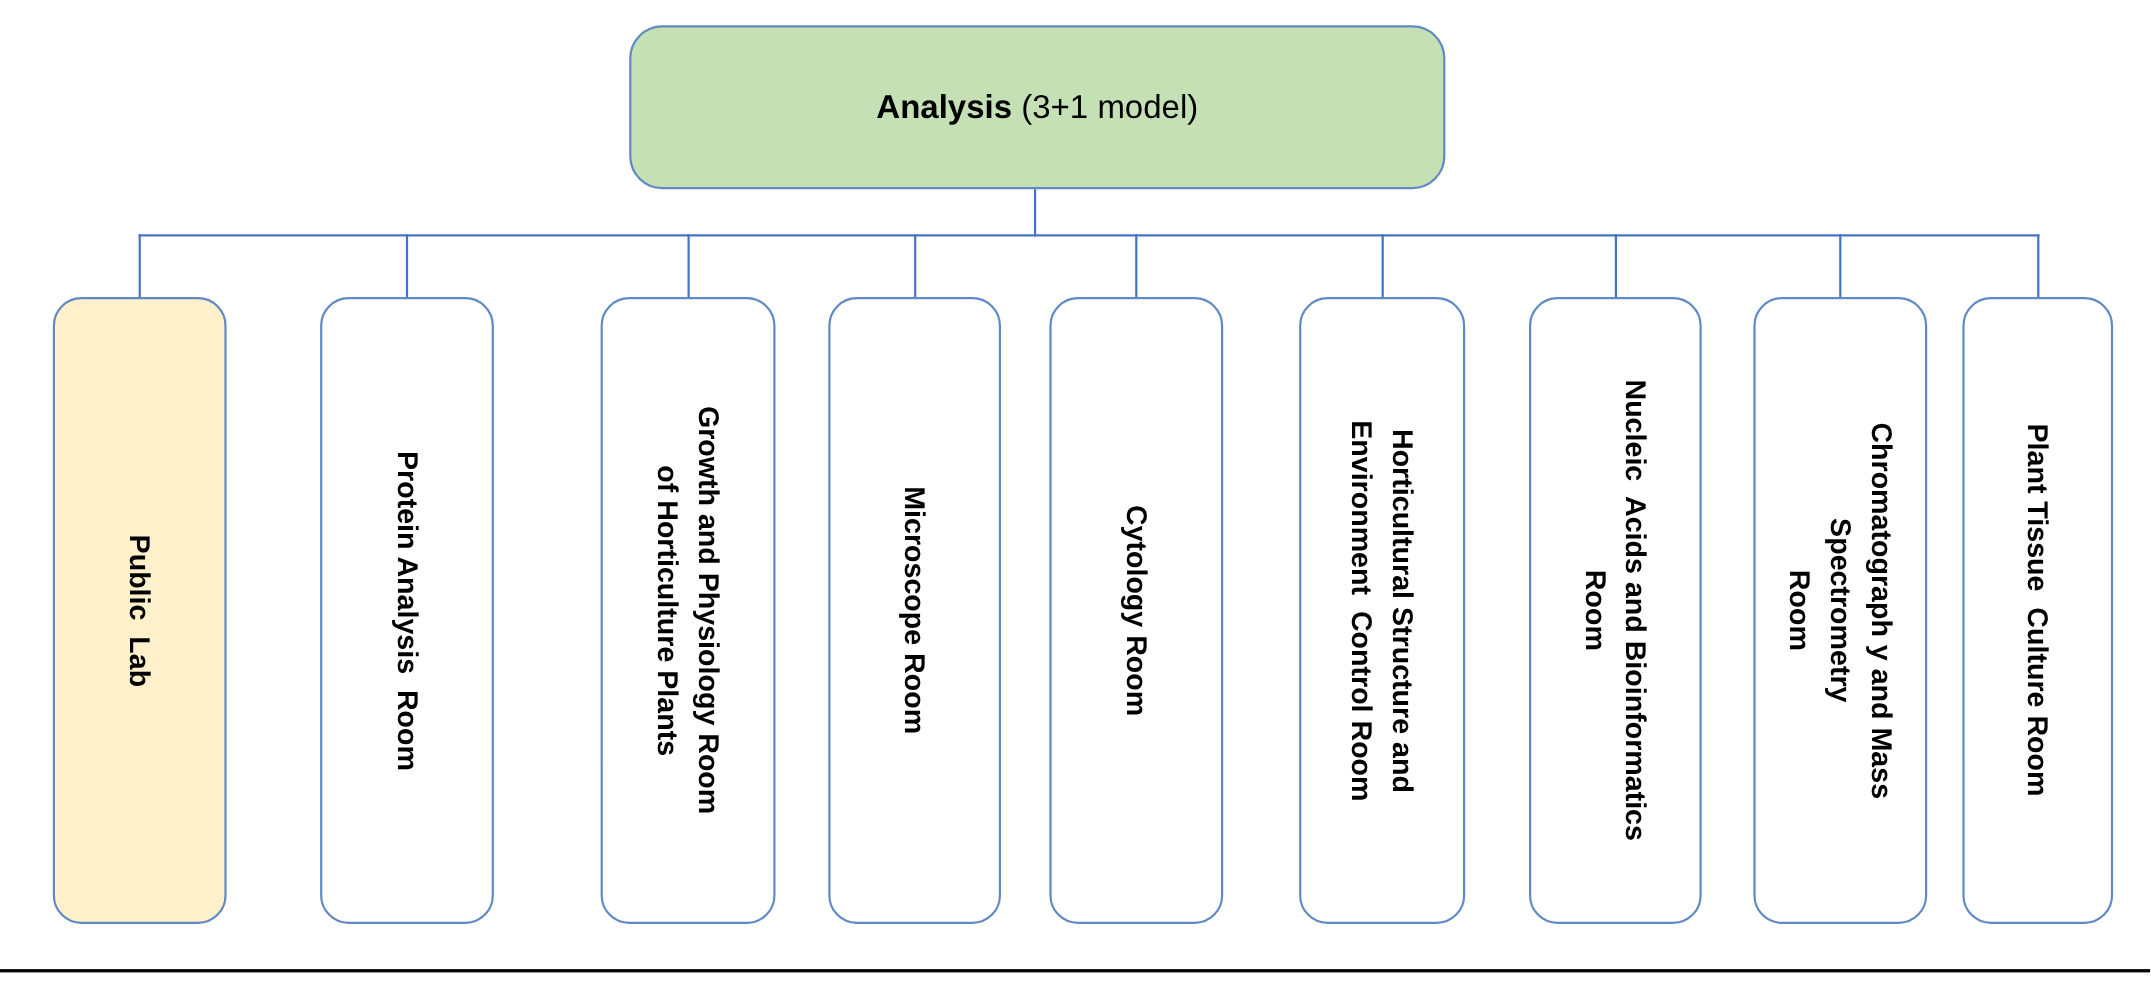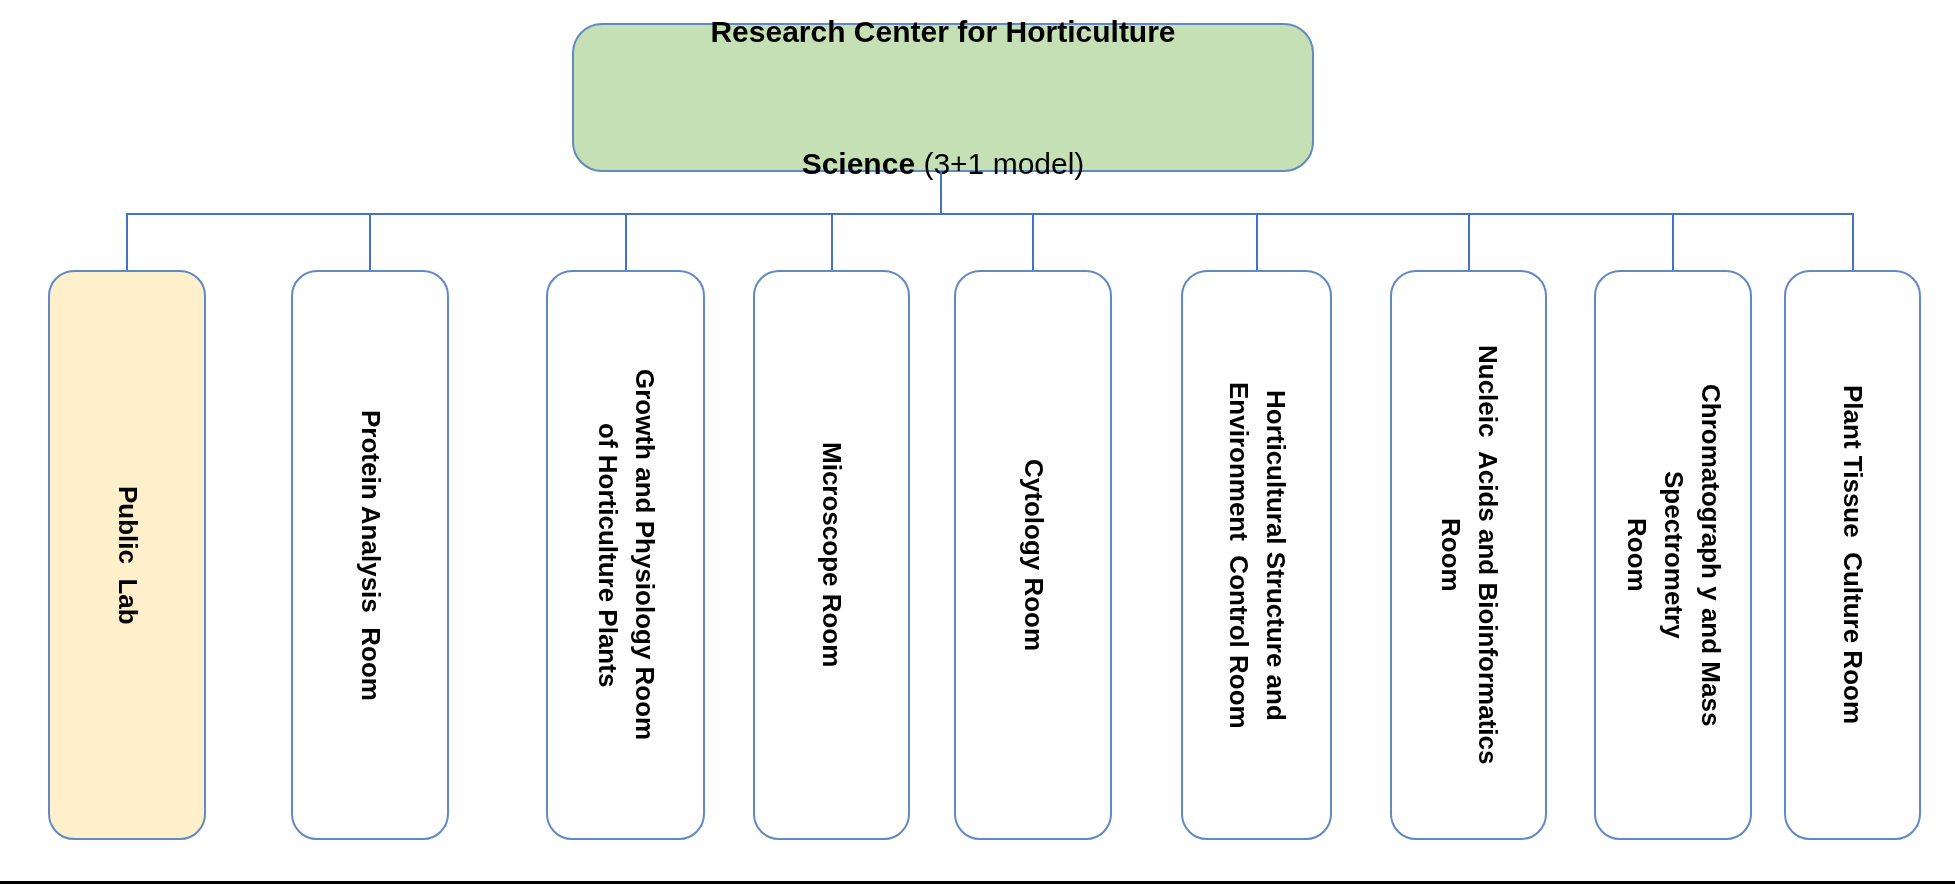--- a/index.html
+++ b/index.html
@@ -104,22 +104,21 @@
     background: var(--rule, #000000);
   }
 </style>
 </head>
 <body>
 
 <div class="canvas">
 
   <div class="root-node">
     <div class="root-title">
-      <div class="b">Research Center for Horticulture</div>
-      <div><span class="b">Science</span><span> </span><span>(3+1 model)</span></div>
+      <div><span class="b">Analysis</span><span> </span><span>(3+1 model)</span></div>
     </div>
   </div>
 
   <div class="stub"></div>
   <div class="bus"></div>
   <div class="drop" style="left:126px"></div>
   <div class="drop" style="left:369px"></div>
   <div class="drop" style="left:625px"></div>
   <div class="drop" style="left:831px"></div>
   <div class="drop" style="left:1032px"></div>

